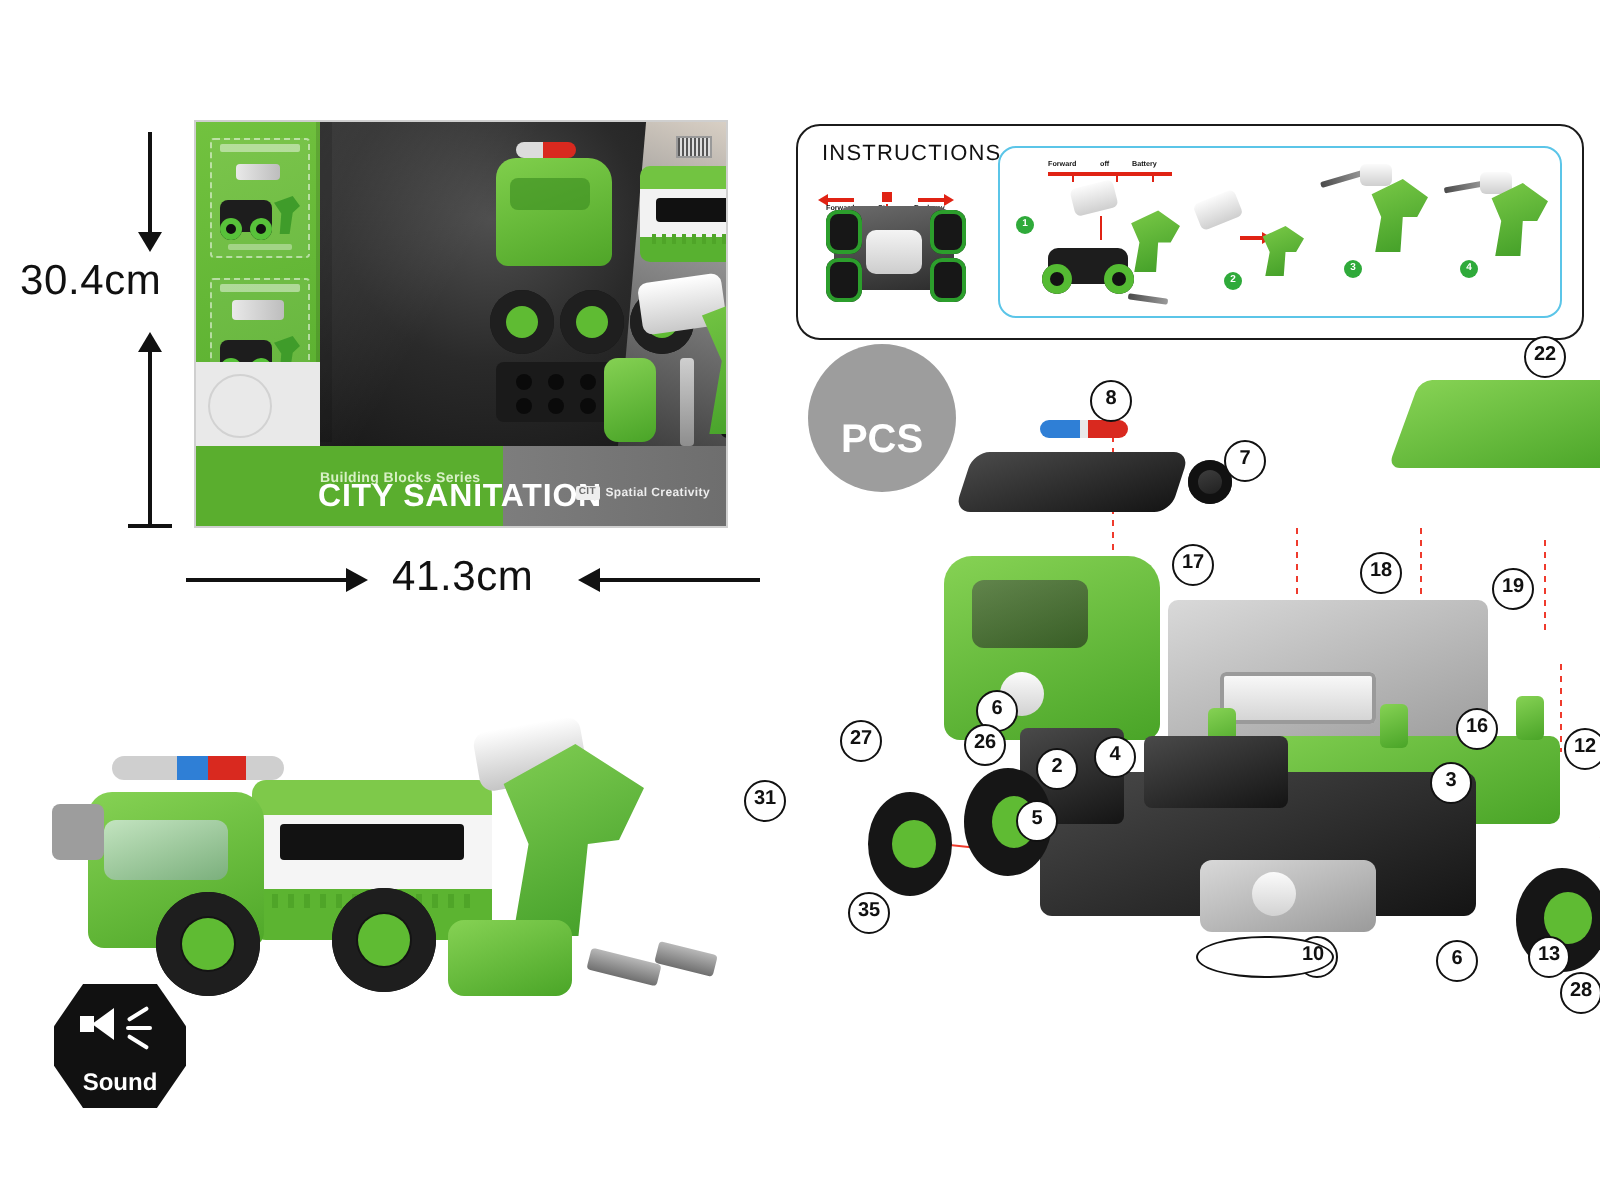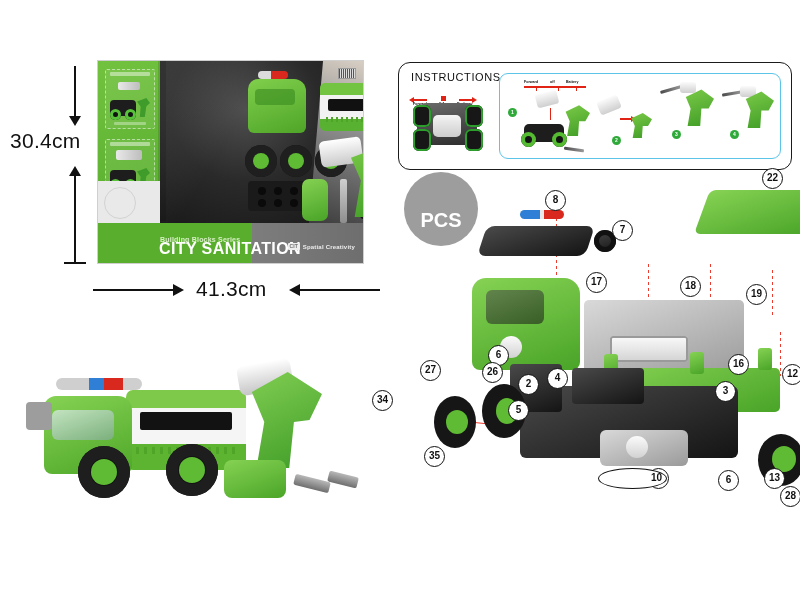--- a/index.html
+++ b/index.html
@@ -487,20 +487,28 @@
         <div class="mini-gun2" style="left:22px;top:12px;width:30px;height:38px;"></div>
         <div class="step-badge" style="left:8px;top:52px;">4</div>
       </div>
     </div>
   </div>
 
   <div class="pcs">
     <div class="u">PCS</div>
   </div>
 
+  <div class="sound">
+    <div class="sound-hex"></div>
+    <div class="spk"></div>
+    <div class="wave" style="left:36px;top:14px;width:12px;transform:rotate(-32deg);"></div>
+    <div class="wave" style="left:36px;top:21px;width:13px;"></div>
+    <div class="wave" style="left:36px;top:28px;width:12px;transform:rotate(32deg);"></div>
+    <div class="sound-txt">Sound</div>
+  </div>
 
   <div class="hero">
     <div class="h-body">
       <div class="h-slot"></div>
       <div class="h-teeth"></div>
     </div>
     <div class="h-cab">
       <div class="h-win"></div>
     </div>
     <div class="h-grille"></div>
@@ -603,20 +611,20 @@
     <div class="cal" style="left:404px;top:300px;">13</div>
 
     <div class="cal" style="left:368px;top:186px;">16</div>
     <div class="cal" style="left:226px;top:104px;">17</div>
     <div class="cal" style="left:320px;top:108px;">18</div>
     <div class="cal" style="left:386px;top:116px;">19</div>
 
     <div class="cal" style="left:402px;top:0px;text-align:center;">22</div>
 
     <div class="cal" style="left:64px;top:278px;">35</div>
-    <div class="cal" style="left:12px;top:222px;">34</div>
+    <div class="cal" style="left:12px;top:222px;">31</div>
     <div class="cal" style="left:122px;top:194px;">26</div>
     <div class="cal" style="left:60px;top:192px;">27</div>
     <div class="cal" style="left:420px;top:318px;">28</div>
 
   </div>
 
 </div>
 
 </body></html>

